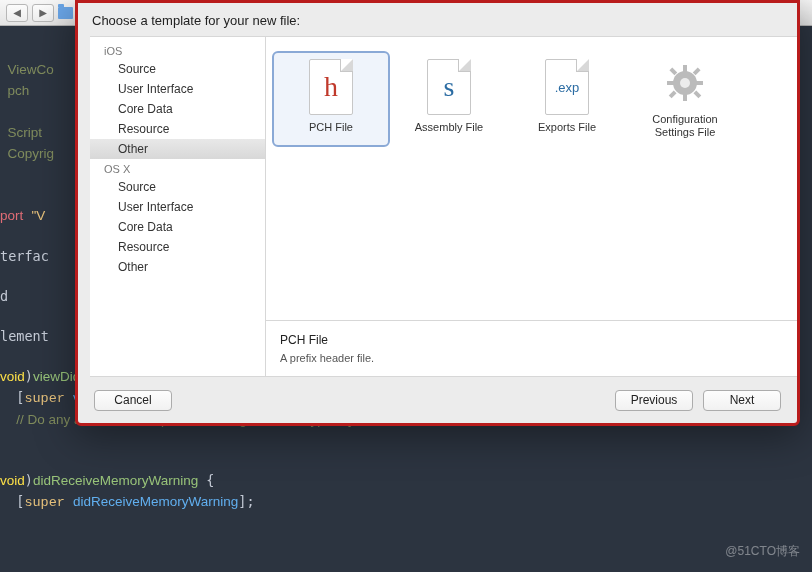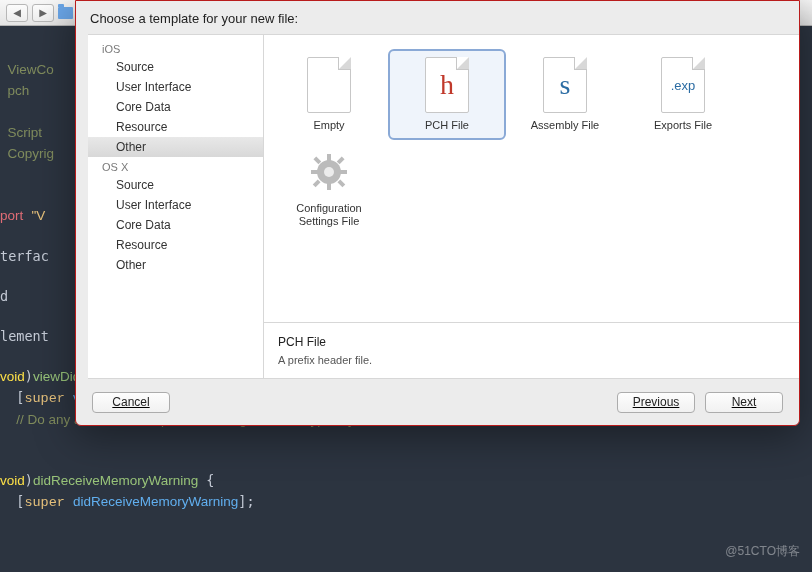--- a/index.html
+++ b/index.html
@@ -11,41 +11,41 @@
     .bc-label { font-size:11px; color:#333; }
     .bc-sep { color:#999; font-size:9px; }
     .code-bg { position:absolute; top:26px; left:0; right:0; bottom:0; background:#2c3440; color:#c3c9d4; font-family:Menlo,Monaco,monospace; font-size:13.5px; line-height:20px; padding:12px 0 0 0; white-space:pre; }
     .code-bg .kw { color:#e06c75; }
     .code-bg .str { color:#e5c07b; }
     .code-bg .cm { color:#7f8b5c; }
     .code-bg .fn { color:#61afef; }
     .code-bg .kw2 { color:#fde047; }
     .code-bg .kw3 { color:#e5c07b;font-family:Liberation Mono, monospace; }
     .code-bg .id { color:#98c379; }
-    .dialog { position:absolute; top:0; left:75px; width:725px; height:426px; background:#ececec; border:1px solid #b91c1c; border-radius:0 0 6px 6px; box-shadow:0 10px 40px rgba(0,0,0,0.4); display:flex; flex-direction:column; }
+    .dialog { position:absolute; top:0; left:75px; width:725px; height:426px; background:#ececec; border:3px solid #b91c1c; border-radius:0 0 6px 6px; box-shadow:0 10px 40px rgba(0,0,0,0.4); display:flex; flex-direction:column; }
     .dialog-header { padding:10px 14px 8px 14px; font-size:13px; color:#222; }
     .dialog-body { flex:1; display:flex; background:#fff; border-top:1px solid #d7d7d7; border-bottom:1px solid #d7d7d7; margin:0 0 0 12px; }
     .sidebar { width:176px; border-right:1px solid #d7d7d7; overflow:auto; padding-top:4px; }
     .side-header { font-size:11px; color:#7a7a7a; padding:4px 10px 2px 14px; text-transform:none; }
     .side-item { font-size:12px; color:#333; padding:3px 10px 3px 28px; cursor:default; }
     .side-item.selected { background:linear-gradient(#e8e8e8,#d8d8d8); }
     .content { flex:1; display:flex; flex-direction:column; }
     .template-grid { flex:1; display:flex; flex-wrap:wrap; align-content:flex-start; padding:14px 6px; gap:0; }
     .template { width:118px; display:flex; flex-direction:column; align-items:center; padding:6px 4px; border:2px solid transparent; border-radius:6px; gap:6px; }
     .template.selected { border:2px solid #8aa9d6; background:#eff4fb; }
     .file-icon { width:44px; height:56px; background:#fff; border:1px solid #c7c7c7; position:relative; border-radius:2px; }
     .file-icon::after { content:""; position:absolute; right:-1px; top:-1px; width:12px; height:12px; background:linear-gradient(135deg,#fff 48%,#d8d8d8 52%); border-left:1px solid #c7c7c7; border-bottom:1px solid #c7c7c7; }
     .file-icon .glyph { position:absolute; inset:0; display:flex; align-items:center; justify-content:center; font-family:Georgia,serif; font-size:28px; }
     .template-label { font-size:11px; color:#333; text-align:center; line-height:13px; }
     .gear-icon { width:44px; height:48px; position:relative; }
     .gear-icon svg { width:44px; height:48px; }
     .desc { border-top:1px solid #d7d7d7; padding:12px 14px; background:#fff; }
     .desc-title { font-size:12px; color:#222; margin-bottom:5px; }
     .desc-text { font-size:11px; color:#555; }
-    .dialog-footer { height:46px; display:flex; align-items:center; padding:0 16px; gap:10px;text-decoration:underline; }
+    .dialog-footer { height:46px; display:flex; align-items:center; padding:0 16px; gap:10px; }
     .spacer { flex:1; }
     .btn { min-width:78px; height:21px; border:1px solid #acacac; border-radius:4px; background:linear-gradient(#fdfdfd,#f1f1f1); font-size:12px; color:#222; padding:0 14px; cursor:default; }
     .watermark { position:absolute; right:12px; bottom:12px; color:rgba(255,255,255,0.4); font-size:12px;margin-top:20px; }
   </style>
 </head>
 <body>
 
 <div class="toolbar">
   <div class="nav-btn">◀</div>
   <div class="nav-btn">▶</div>
@@ -93,26 +93,20 @@
         <div class="side-item selected">Other</div>
         <div class="side-header">OS X</div>
         <div class="side-item">Source</div>
         <div class="side-item">User Interface</div>
         <div class="side-item">Core Data</div>
         <div class="side-item">Resource</div>
         <div class="side-item">Other</div>
       </div>
     <div class="content">
       <div class="template-grid" id="template-grid">
-          <div class="template">
-            <div class="file-icon">
-              <div class="glyph" style="color: rgb(51, 51, 51);"></div>
-            </div>
-            <div class="template-label">Empty</div>
-          </div>
           <div class="template selected">
             <div class="file-icon">
               <div class="glyph" style="color: rgb(192, 57, 43);">h</div>
             </div>
             <div class="template-label">PCH File</div>
           </div>
           <div class="template">
             <div class="file-icon">
               <div class="glyph" style="color: rgb(43, 108, 163);">s</div>
             </div>

